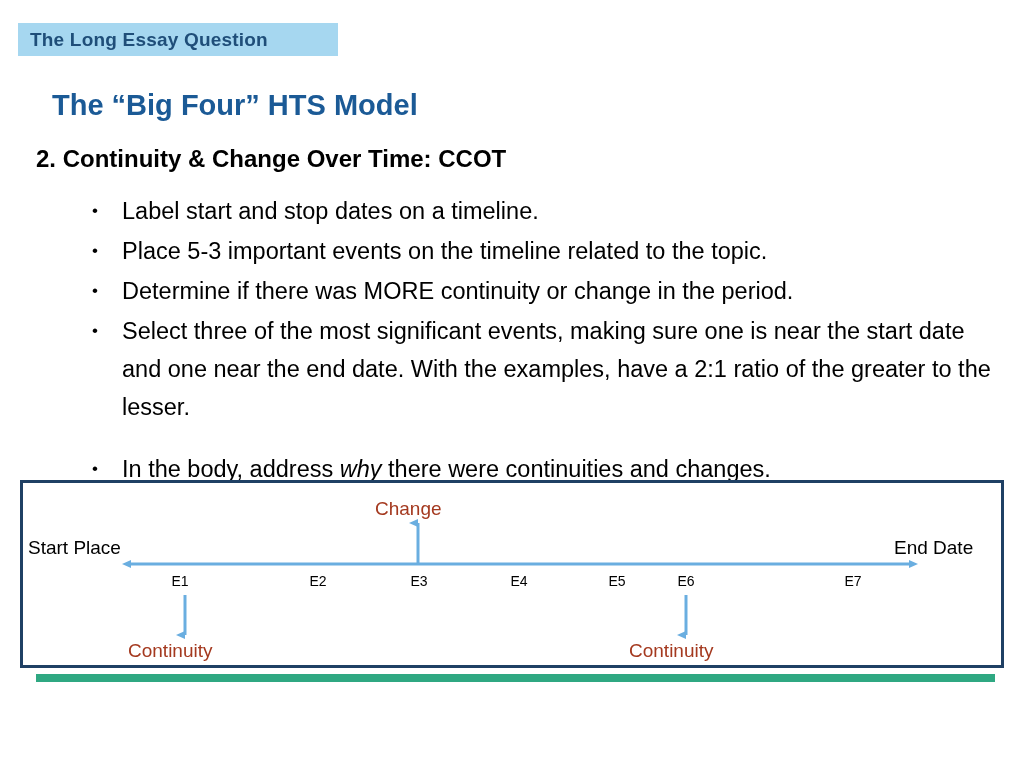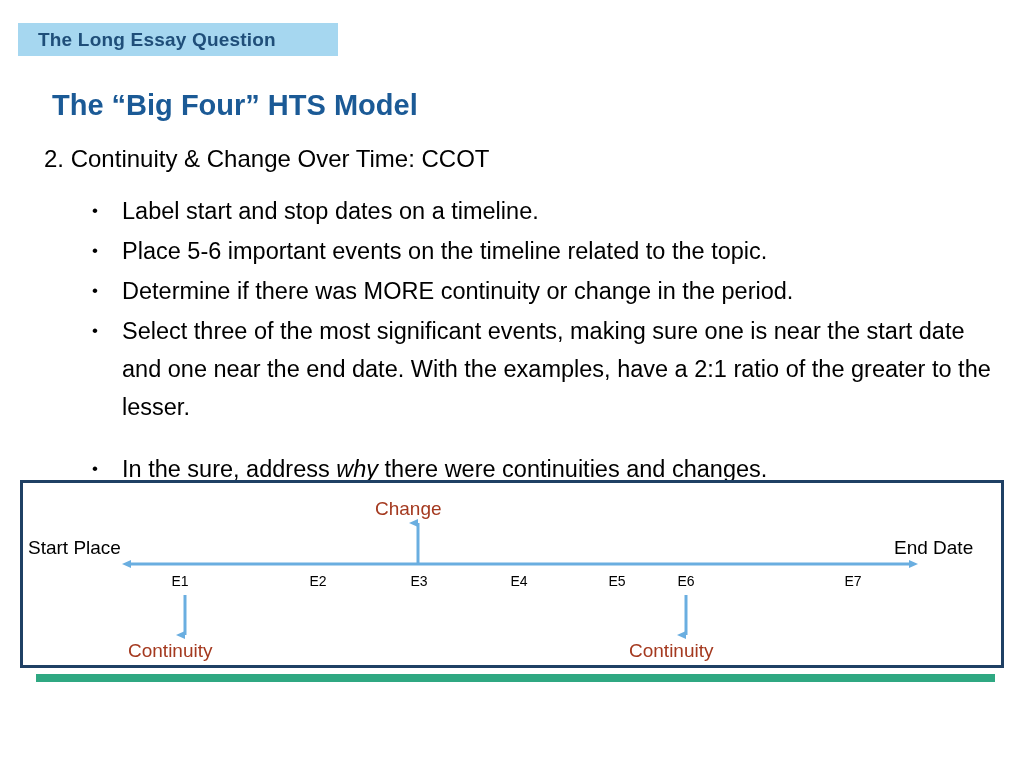--- a/index.html
+++ b/index.html
@@ -24,43 +24,43 @@
     width: 320px;
     height: 33px;
     background: #a6d7f0;
     display: flex;
     align-items: center;
   }
   #header-banner .banner-text {
     font-size: 19px;
     font-weight: bold;
     color: #1f4e79;
-    padding-left: 20px;
+    padding-left: 12px;
     letter-spacing: 0.2px;
     white-space: nowrap;
   }
 
   
   #slide-title {
     position: absolute;
     left: 52px;
     top: 89px;
     font-size: 29px;
     font-weight: bold;
     color: #1b5a96;
     white-space: nowrap;
   }
 
   
   #slide-subtitle {
     position: absolute;
-    left: 44px;
+    left: 36px;
     top: 145px;
     font-size: 24px;
-    font-weight: normal;
+    font-weight: bold;
     color: #000000;
     white-space: nowrap;
   }
 
   
   #bullet-list {
     position: absolute;
     left: 88px;
     top: 192px;
     width: 920px;
@@ -153,36 +153,36 @@
 
 <div id="bullet-list">
 
   <div class="bullet-row">
     <span class="bullet-dot">•</span>
     <span class="bullet-text">Label start and stop dates on a timeline.</span>
   </div>
 
   <div class="bullet-row">
     <span class="bullet-dot">•</span>
-    <span class="bullet-text">Place 5-6 important events on the timeline related to the topic.</span>
+    <span class="bullet-text">Place 5-3 important events on the timeline related to the topic.</span>
   </div>
 
   <div class="bullet-row">
     <span class="bullet-dot">•</span>
     <span class="bullet-text">Determine if there was MORE continuity or change in the period.</span>
   </div>
 
   <div class="bullet-row">
     <span class="bullet-dot">•</span>
     <span class="bullet-text">Select three of the most significant events, making sure one is near the start date and one near the end date. With the examples, have a 2:1 ratio of the greater to the lesser.</span>
   </div>
 
   <div class="bullet-row spaced">
     <span class="bullet-dot">•</span>
-    <span class="bullet-text"><span>In the sure, address </span><em>why</em><span> there were continuities and changes.</span></span>
+    <span class="bullet-text"><span>In the body, address </span><em>why</em><span> there were continuities and changes.</span></span>
   </div>
 
 </div>
 
 <div id="timeline-box">
   <div id="timeline-inner">
 
     <svg width="978" height="182" viewBox="0 0 978 182" style="position:absolute;left:0;top:0;">
       <defs>
         <marker id="arr-left" markerWidth="10" markerHeight="8" refX="9" refY="4" orient="auto" markerUnits="userSpaceOnUse">

